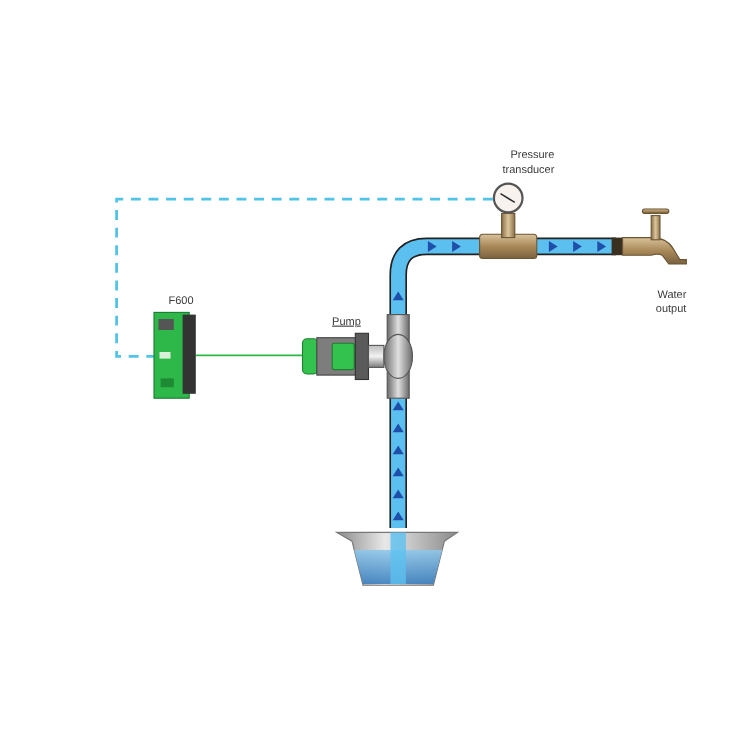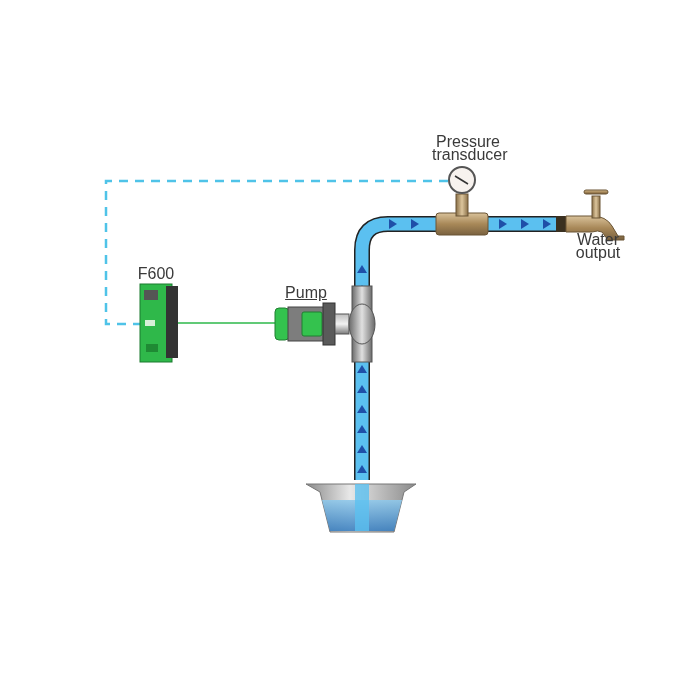--- a/index.html
+++ b/index.html
@@ -1,17 +1,17 @@
 <!DOCTYPE html>
 <html><head>
 <meta charset="utf-8">
 <style>
   html,body{margin:0;padding:0;background:#ffffff;}
   body{width:673px;height:673px;position:relative;overflow:hidden;font-family:"Liberation Sans",sans-serif;}
-  .lbl{position:absolute;font-size:16px;color:#3a3a3a;text-align:center;line-height:13px;}
+  .lbl{position:absolute;font-size:10px;color:#3a3a3a;text-align:right;line-height:13px;}
   svg{position:absolute;left:0;top:0;}
 </style>
 </head>
 <body>
 
 <svg width="673" height="673" viewBox="0 0 673 673">
   <defs>
     <linearGradient id="brass" x1="0" y1="0" x2="0" y2="1">
       <stop offset="0" stop-color="#d9c29a"></stop>
         <stop offset="0.5" stop-color="#a88858"></stop>
@@ -103,18 +103,18 @@
     <rect x="144" y="290" width="14" height="10" fill="#555"></rect>
     <rect x="145" y="320" width="10" height="6" fill="#d8f0d8"></rect>
     <rect x="146" y="344" width="12" height="8" fill="#1f8a34"></rect>
   </g>
 </svg>
 
 <div class="lbl" style="left:432px;top:135px;width:72px;">
   <div>Pressure</div>
   <div>transducer</div>
 </div>
-<div class="lbl" style="left:572px;top:233px;width:52px;">
+<div class="lbl" style="left:572px;top:262px;width:52px;">
   <div>Water</div>
   <div>output</div>
 </div>
 <div class="lbl" style="left:136px;top:267px;width:40px;">F600</div>
 <div class="lbl" style="left:284px;top:286px;width:44px;text-decoration:underline;">Pump</div>
 
 </body></html>

